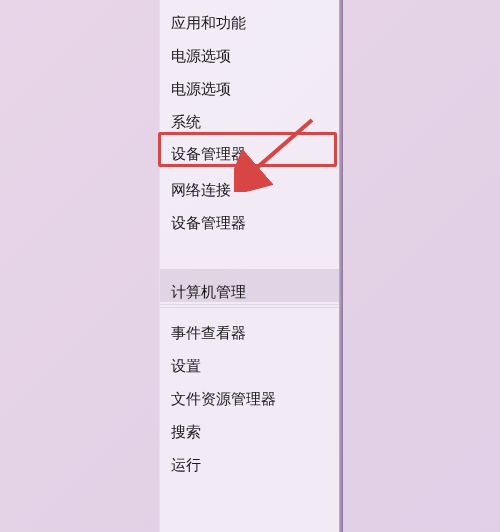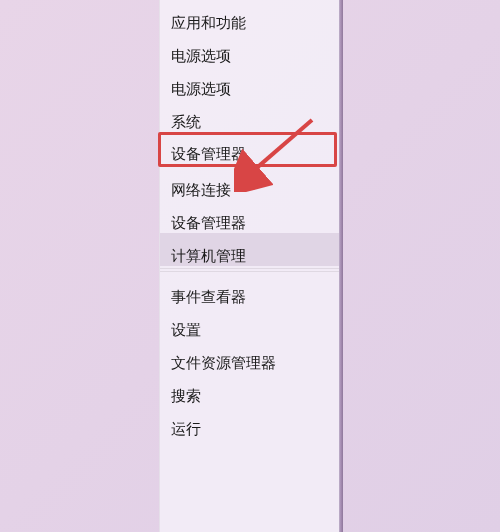--- a/index.html
+++ b/index.html
@@ -47,20 +47,21 @@
     .menu-item.highlighted-box {
       border: 3px solid #d84545;
       border-radius: 2px;
       margin-left: -2px;
       margin-right: 2px;
       padding-left: 10px;
       height: 35px;
     }
     .menu-item.hover-bg {
       background: rgba(210, 195, 215, 0.55);
+      margin-top: 36px;
     }
     .separator {
       height: 1px;
       background: rgba(0,0,0,0.08);
       margin: 2px 0;
     }
     .arrow-annotation {
       position: absolute;
       left: 234px;
       top: 112px;

